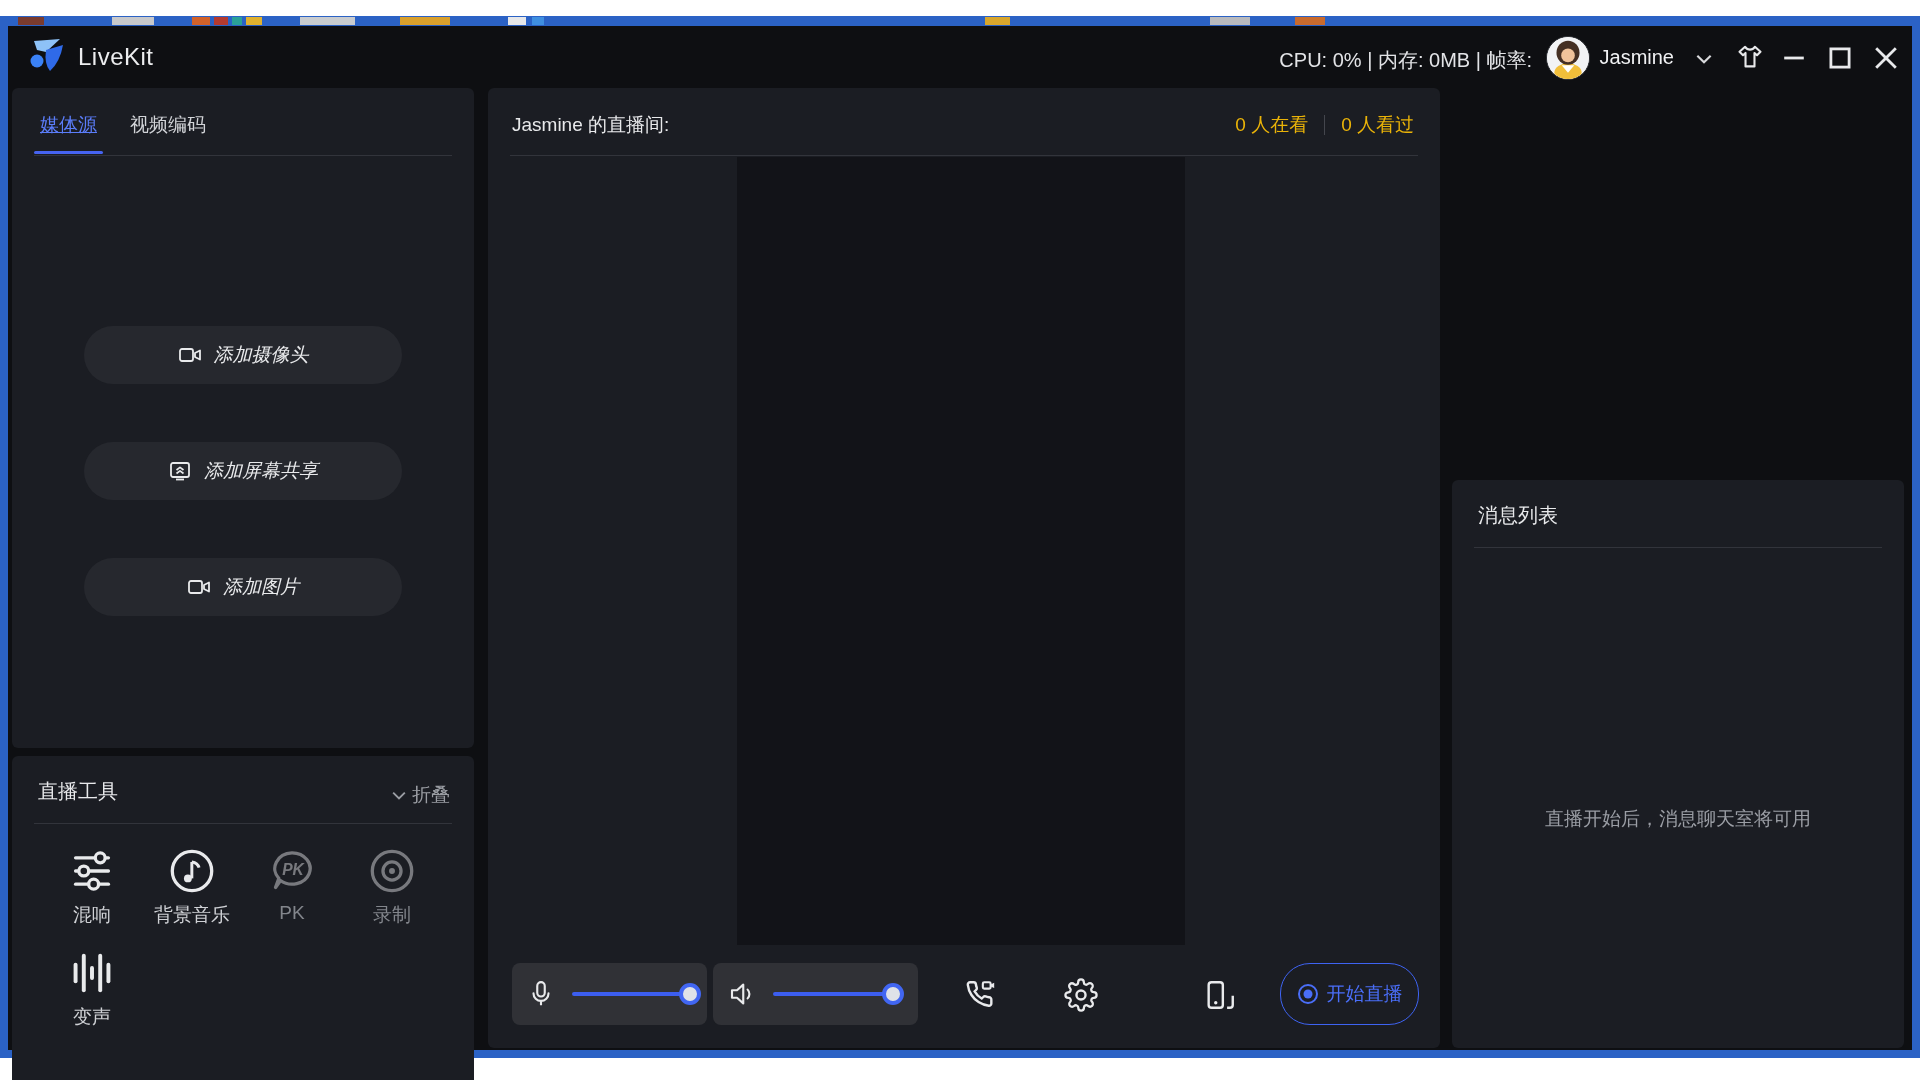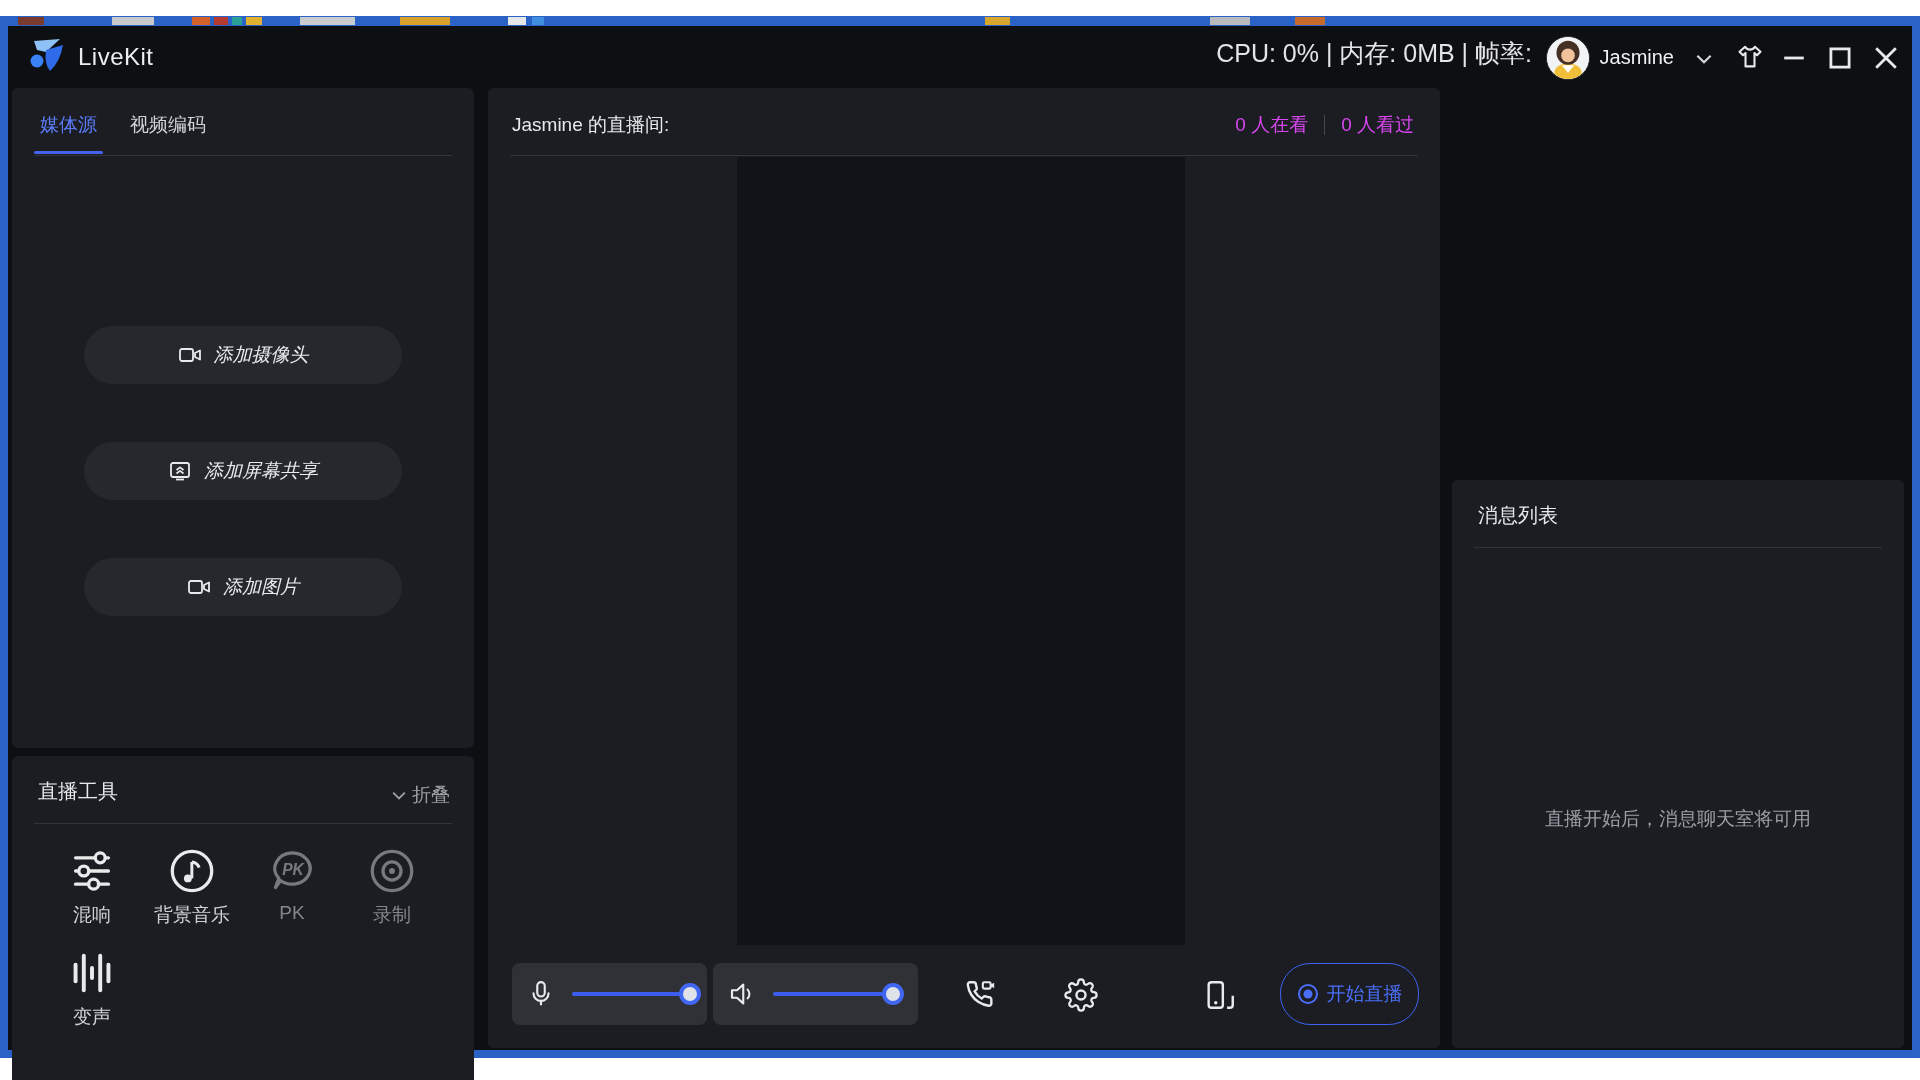--- a/index.html
+++ b/index.html
@@ -7,52 +7,52 @@
   .abs{position:absolute;}
   
   #desktop{left:0;top:16px;width:1920px;height:1042px;background:#2b62c5;}
   .wp{position:absolute;top:1px;height:8px;}
   
   #window{left:8px;top:26px;width:1904px;height:1024px;background:#0e0f12;}
   
   #titlebar{left:0;top:0;width:1904px;height:77px;}
   #logo{left:22px;top:12px;width:36px;height:38px;}
   #app-title{left:70px;top:17px;font-size:24px;color:#ecedef;letter-spacing:.5px;}
-  #stats{right:380px;top:11px;font-size:25px;color:#e3e4e7;}
+  #stats{right:380px;top:21px;font-size:20px;color:#e3e4e7;}
   #avatar{right:322px;top:10px;width:42px;height:42px;border-radius:50%;overflow:hidden;background:#f2f3f5;border:1px solid #2a2c31;}
   #username{right:238px;top:20px;font-size:20px;font-weight:normal;color:#f0f1f3;}
   .tb-icon{top:18px;width:28px;height:28px;color:#e8e9eb;}
   
   .panel{background:#1b1d23;border-radius:6px;}
   #panel-left{left:4px;top:62px;width:462px;height:660px;}
   #panel-tools{left:4px;top:730px;width:462px;height:348px;}
   #panel-stage{left:480px;top:62px;width:952px;height:960px;}
   #panel-audience{left:1444px;top:62px;width:452px;height:384px;}
   #panel-messages{left:1444px;top:454px;width:452px;height:568px;}
   .pdivider{position:absolute;left:22px;right:22px;top:67px;height:1px;background:#32343b;}
   .phead{position:absolute;left:26px;top:22px;font-size:20px;color:#e8e9eb;}
   
   .tab{position:absolute;top:24px;font-size:19px;color:#d2d4d8;cursor:default;}
-  .tab.active{color:#5b7dfa;}
+  .tab.active{color:#5b7dfa;text-decoration:underline;}
   .tab.active::after{content:"";position:absolute;left:-6px;right:-6px;top:39px;height:3px;background:#4663f0;border-radius:2px;}
   
   #media-hint{left:0;width:462px;top:182px;text-align:center;font-size:19px;color:#96999f;}
   .add-btn{position:absolute;left:72px;width:318px;height:58px;border-radius:29px;background:#26282e;
     display:flex;align-items:center;justify-content:center;gap:12px;color:#e9eaec;font-size:19px;font-style:italic;}
   .add-btn svg{width:24px;height:24px;}
   
   #collapse{position:absolute;right:24px;top:26px;font-size:19px;color:#9becff00;color:#9a9da3;display:flex;align-items:center;gap:6px;}
   .tool{position:absolute;width:100px;text-align:center;}
   .tool svg{width:46px;height:46px;}
   .tool .tlabel{margin-top:8px;font-size:19px;color:#cfd1d5;}
   .tool.disabled svg{opacity:.45;}
   .tool.disabled .tlabel{color:#83868c;}
   
   #room-title{left:24px;top:24px;font-size:19px;color:#e8e9eb;position:absolute;}
-  #viewer-stats{position:absolute;right:26px;top:24px;display:flex;align-items:center;gap:16px;font-size:19px;color:#d946ef;margin-left:32px;}
+  #viewer-stats{position:absolute;right:26px;top:24px;display:flex;align-items:center;gap:16px;font-size:19px;color:#eab308;margin-left:32px;}
   #viewer-divider{width:1px;height:20px;background:#44464d;}
   #video-canvas{position:absolute;left:249px;top:69px;width:448px;height:788px;background:#121318;}
   .vol-group{position:absolute;top:875px;height:62px;border-radius:8px;background:#303136;display:flex;align-items:center;}
   .vol-group svg{width:30px;height:30px;margin-left:14px;color:#e8e9eb;flex:none;}
   .slider{position:relative;height:4px;border-radius:2px;background:#3c5ef0;margin-left:16px;}
   .thumb{position:absolute;right:-9px;top:-9px;width:14px;height:14px;border-radius:50%;background:#dfe2e8;border:4px solid #4166f2;}
   .ctl-icon{position:absolute;top:890px;width:34px;height:34px;color:#e8e9eb;}
   #start-btn{position:absolute;left:792px;top:875px;width:137px;height:60px;border-radius:30px;border:1.5px solid #3e63f2;
     background:transparent;display:flex;align-items:center;justify-content:center;gap:8px;color:#4a6ef8;font-size:19px;}
   #start-btn svg{width:22px;height:22px;}

